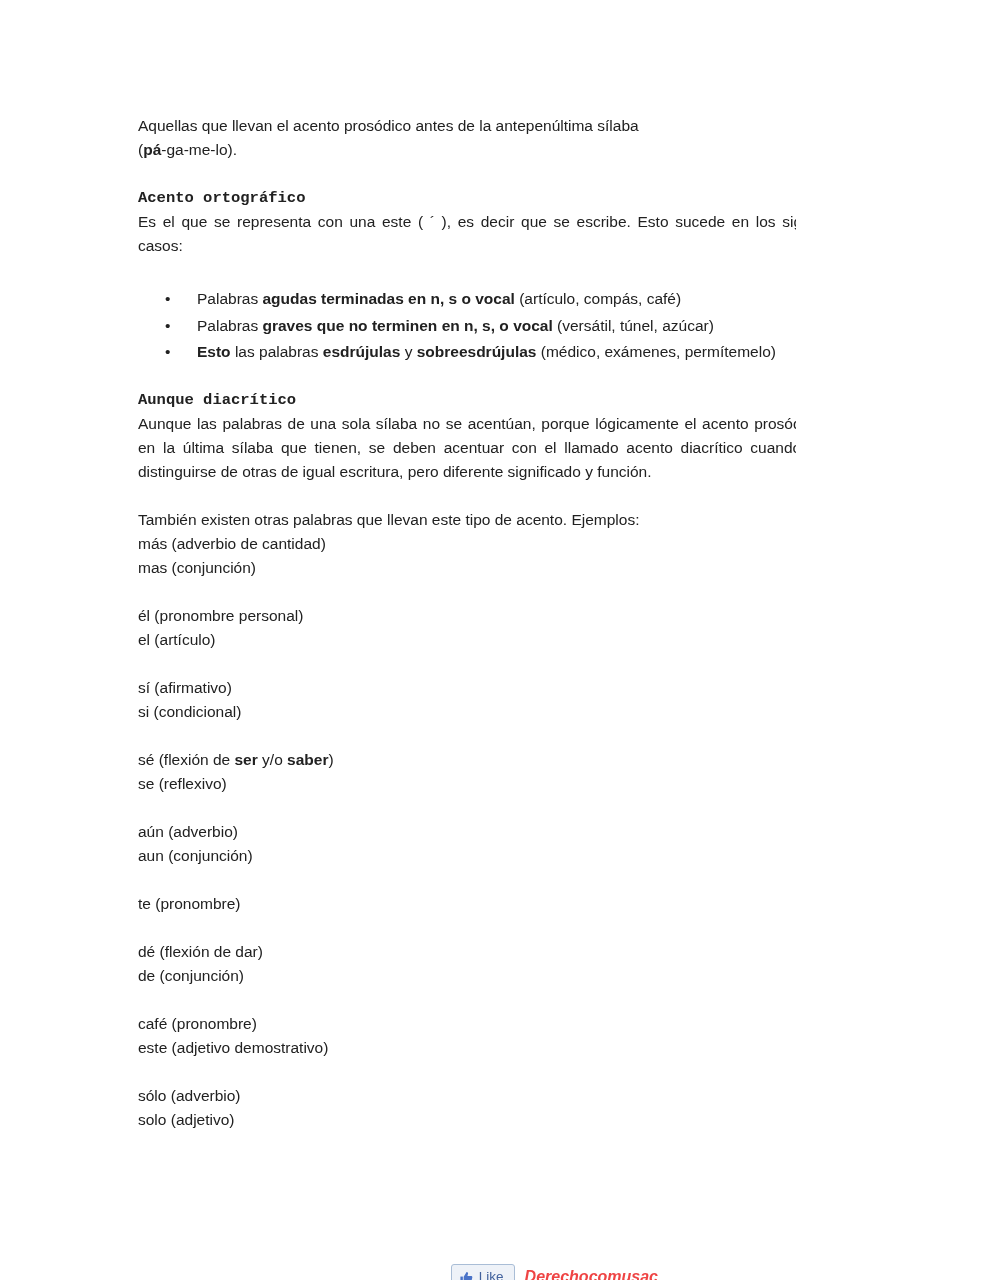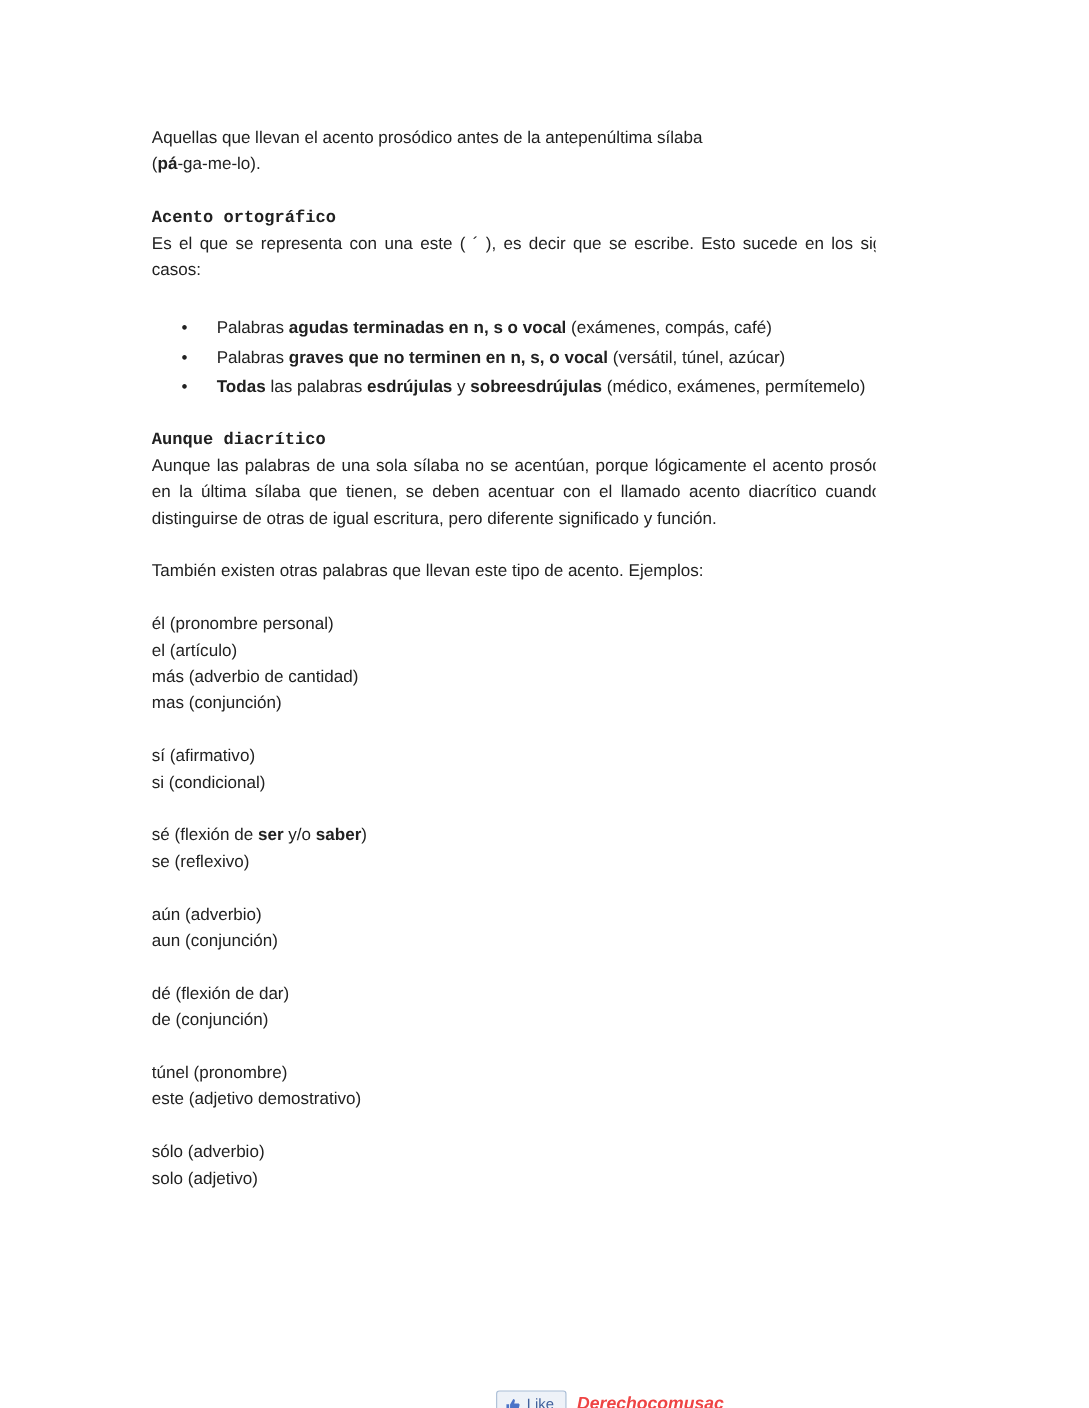--- a/index.html
+++ b/index.html
@@ -80,65 +80,66 @@
     </div>
 
     <div class="gap24"></div>
 
     <div class="heading">Acento ortográfico</div>
     <div class="just">Es el que se representa con una este ( ´ ), es decir que se escribe. Esto sucede en los siguientes casos:</div>
 
     <div class="bullets">
       <div class="bullet-row">
         <span class="bullet-mark">•</span>
-        <span class="bullet-text"><span>Palabras </span><span class="bold">agudas terminadas en n, s o vocal</span><span> (exámenes, compás, café)</span></span>
+        <span class="bullet-text"><span>Palabras </span><span class="bold">agudas terminadas en n, s o vocal</span><span> (artículo, compás, café)</span></span>
       </div>
       <div class="bullet-row">
         <span class="bullet-mark">•</span>
         <span class="bullet-text"><span>Palabras </span><span class="bold">graves que no terminen en n, s, o vocal</span><span> (versátil, túnel, azúcar)</span></span>
       </div>
       <div class="bullet-row">
         <span class="bullet-mark">•</span>
-        <span class="bullet-text"><span class="bold">Todas</span><span> las palabras </span><span class="bold">esdrújulas</span><span> y </span><span class="bold">sobreesdrújulas</span><span> (médico, exámenes, permítemelo)</span></span>
+        <span class="bullet-text"><span class="bold">Esto</span><span> las palabras </span><span class="bold">esdrújulas</span><span> y </span><span class="bold">sobreesdrújulas</span><span> (médico, exámenes, permítemelo)</span></span>
       </div>
     </div>
 
     <div class="heading">Aunque diacrítico</div>
     <div class="just">Aunque las palabras de una sola sílaba no se acentúan, porque lógicamente el acento prosódico cae en la última sílaba que tienen, se deben acentuar con el llamado acento diacrítico cuando deben distinguirse de otras de igual escritura, pero diferente significado y función.</div>
 
     <div class="examples-intro">También existen otras palabras que llevan este tipo de acento. Ejemplos:</div>
 
+    <div class="pair first">
+      <div>más (adverbio de cantidad)</div>
+      <div>mas (conjunción)</div>
+    </div>
     <div class="pair">
       <div>él (pronombre personal)</div>
       <div>el (artículo)</div>
-    </div>
-    <div class="pair first">
-      <div>más (adverbio de cantidad)</div>
-      <div>mas (conjunción)</div>
     </div>
     <div class="pair">
       <div>sí (afirmativo)</div>
       <div>si (condicional)</div>
     </div>
     <div class="pair">
       <div><span>sé (flexión de </span><span class="bold">ser</span><span> y/o </span><span class="bold">saber</span><span>)</span></div>
       <div>se (reflexivo)</div>
     </div>
     <div class="pair">
       <div>aún (adverbio)</div>
       <div>aun (conjunción)</div>
     </div>
     <div class="pair">
+      <div>te (pronombre)</div>
     </div>
     <div class="pair">
       <div>dé (flexión de dar)</div>
       <div>de (conjunción)</div>
     </div>
     <div class="pair">
-      <div>túnel (pronombre)</div>
+      <div>café (pronombre)</div>
       <div>este (adjetivo demostrativo)</div>
     </div>
     <div class="pair">
       <div>sólo (adverbio)</div>
       <div>solo (adjetivo)</div>
     </div>
 
   </div>
 
   <div class="footer">

